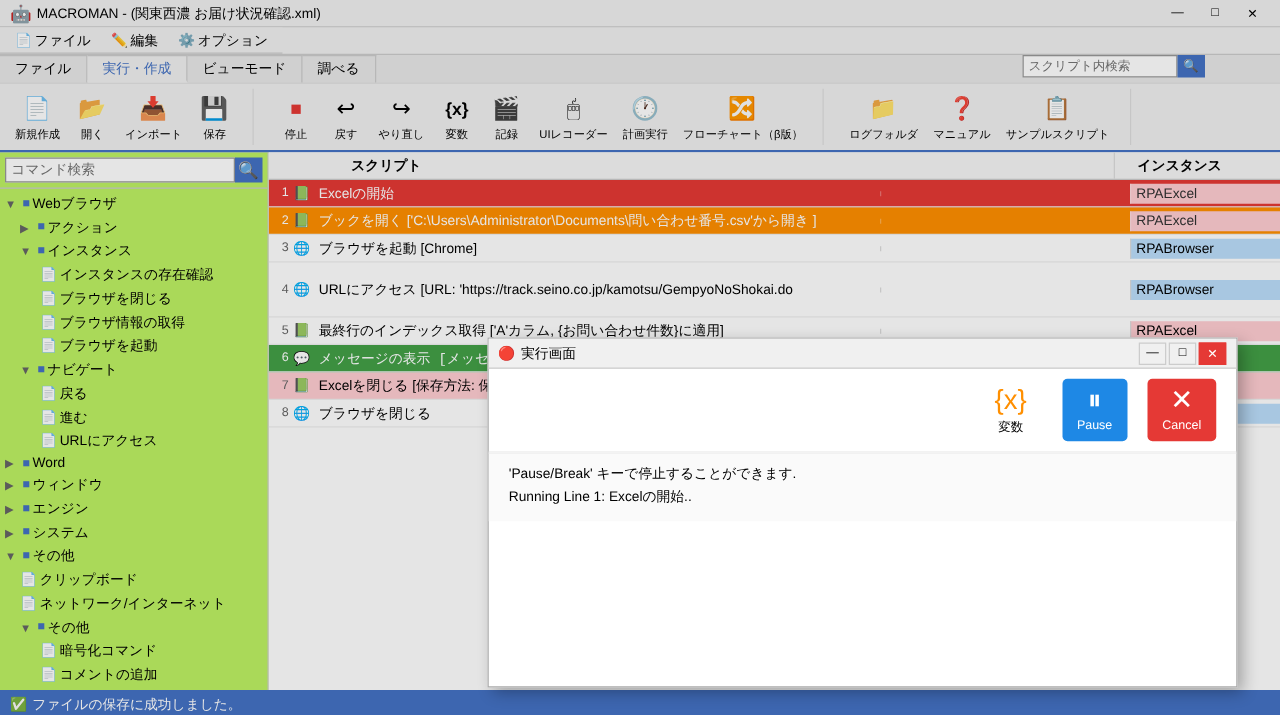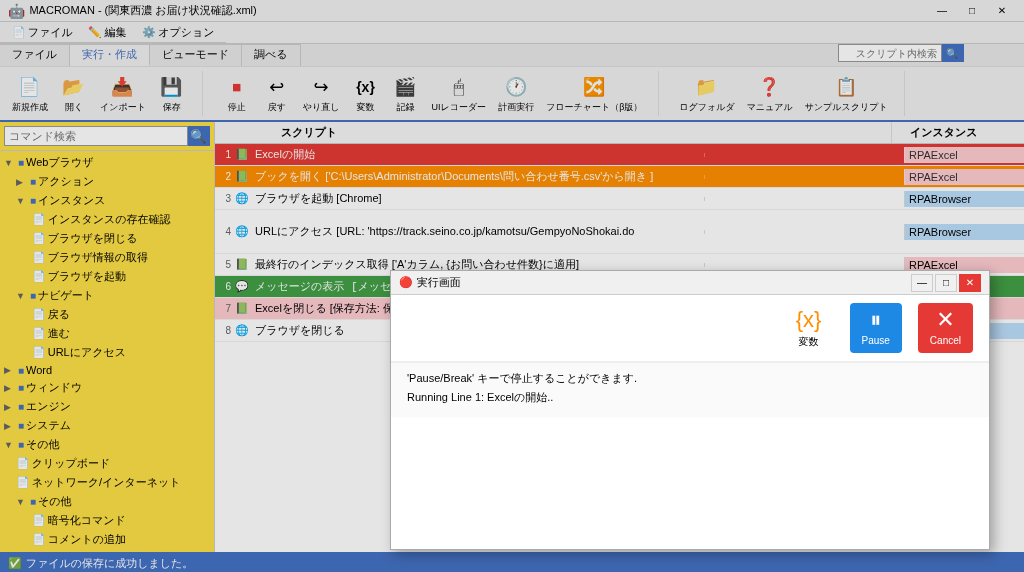--- a/index.html
+++ b/index.html
@@ -102,21 +102,21 @@
     <div class="menu-item">
       <span>✏️</span>
       <span>編集</span>
     </div>
     <div class="menu-item">
       <span>⚙️</span>
       <span>オプション</span>
     </div>
   </div>
   <div id="searchbar">
-    <input type="text" style="width: 104px; height: 18px; border: 1px solid rgb(153, 153, 153); padding: 0px 4px; font-size: 10px; text-align: right;" placeholder="スクリプト内検索">
+    <input type="text" style="width: 124px; height: 18px; border: 1px solid rgb(153, 153, 153); padding: 0px 4px; font-size: 10px;" placeholder="スクリプト内検索">
     <button style="width:22px; height:18px; background:#4472c4; border:none; color:white; cursor:pointer; font-size:10px;">🔍</button>
   </div>
 </div>
 
 <div id="ribbon">
   <div id="ribbon-tabs">
     <div class="ribbon-tab">ファイル</div>
     <div class="ribbon-tab active">実行・作成</div>
     <div class="ribbon-tab">ビューモード</div>
     <div class="ribbon-tab">調べる</div>
@@ -195,21 +195,21 @@
           <div class="icon">📋</div>
           <div class="label">サンプルスクリプト</div>
         </div>
       </div>
     </div>
   </div>
 </div>
 
 <div id="main" style="display:flex; height:calc(572px - 22px - 22px - 68px - 30px);">
 
-  <div id="sidebar" style="width:215px; background:#fde047; border-right:1px solid #ccc; overflow-y:auto; display:flex; flex-direction:column;">
+  <div id="sidebar" style="width:215px; background:#bef264; border-right:1px solid #ccc; overflow-y:auto; display:flex; flex-direction:column;">
     <div id="sidebar-search" style="display:flex; padding:4px; border-bottom:1px solid #ccc;">
       <input type="text" style="flex: 1 1 0%; height: 20px; border: 1px solid rgb(153, 153, 153); padding: 0px 4px; font-size: 11px;" placeholder="コマンド検索">
       <button style="width:22px; height:20px; background:#4472c4; border:none; color:white; cursor:pointer;">🔍</button>
     </div>
     <div id="tree" style="flex:1; overflow-y:auto; padding:2px 0; font-size:11px;">
 
       <div class="tree-item" style="padding-left:4px;">
         <span class="arrow">▼</span>
         <span class="blue-icon">■</span>
         <span>Webブラウザ</span>

